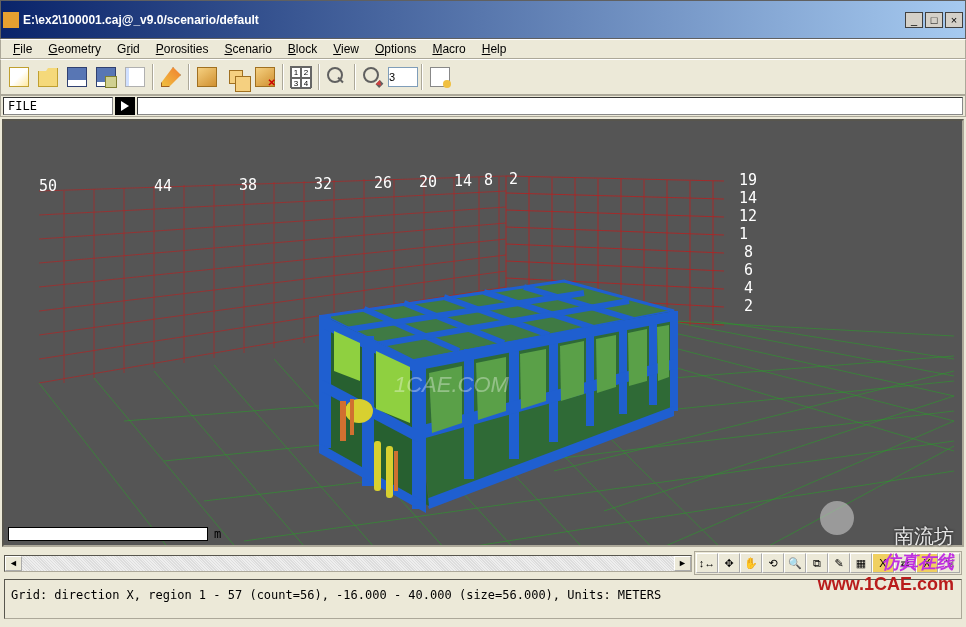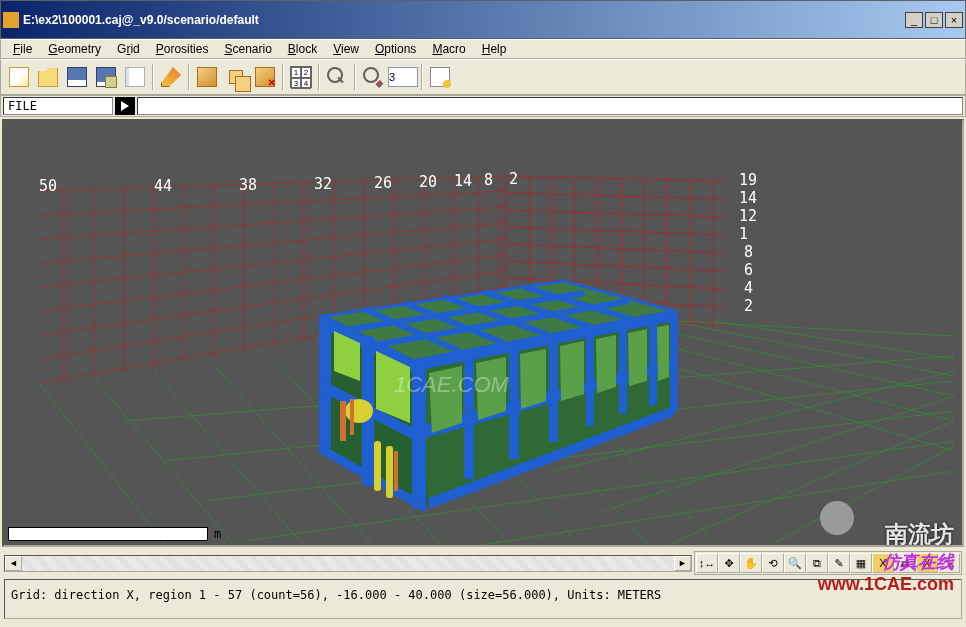--- a/index.html
+++ b/index.html
@@ -178,21 +178,21 @@
   height: 40px;
   line-height: 1.4;
 }
 
 .watermark {
   position:absolute;
   right: 12px; bottom: 32px;
   text-align: right;
   pointer-events:none;
 }
-.watermark .wm1 { color:#fff; opacity:0.85; font-size:23px; font-weight:bold; text-shadow:0 0 3px #000;}
+.watermark .wm1 { color:#fff; opacity:0.85; font-size:20px; font-weight:normal; text-shadow:0 0 3px #000;}
 .watermark .wm2 { color:#c030e0; font-size:18px; font-weight:bold; font-style:italic;}
 .watermark .wm3 { color:#b91c1c; font-size:18px; font-weight:bold;}
 .wm-center { position:absolute; left:380px; top:300px; color:rgba(255,255,255,0.35); font-size:22px; font-style:italic;margin-top:41px; }
 .chat-bubble{position:absolute;right:100px;bottom:60px;width:34px;height:34px;border-radius:50%;background:rgba(200,200,200,0.6);}
 
 svg.redwall { position:absolute; }
 </style>
 </head>
 <body>
 

